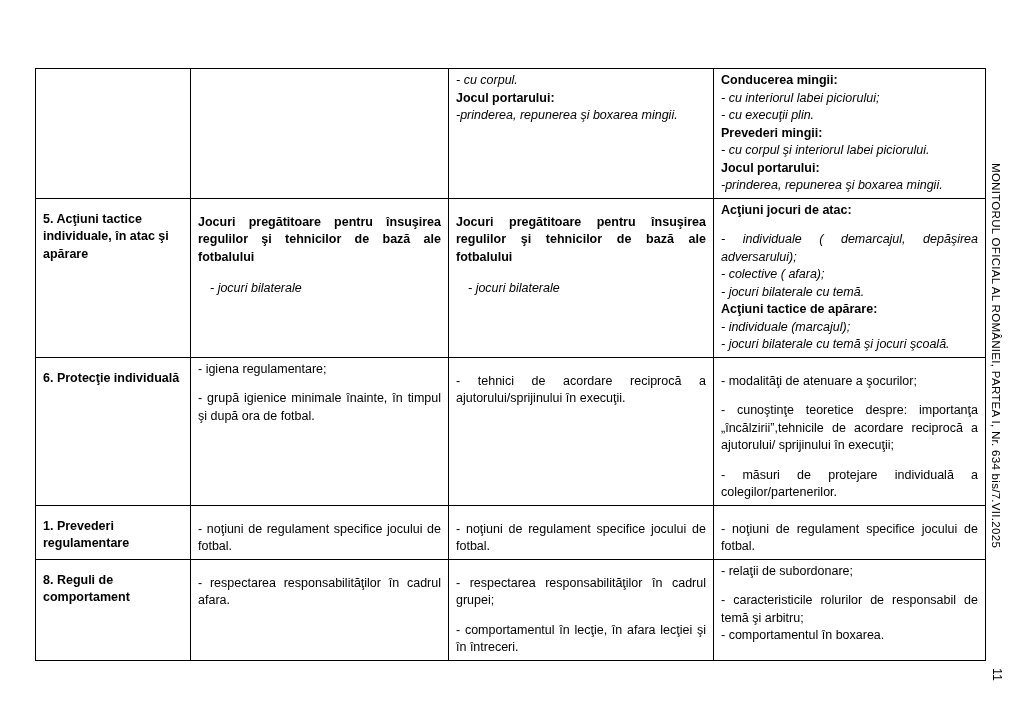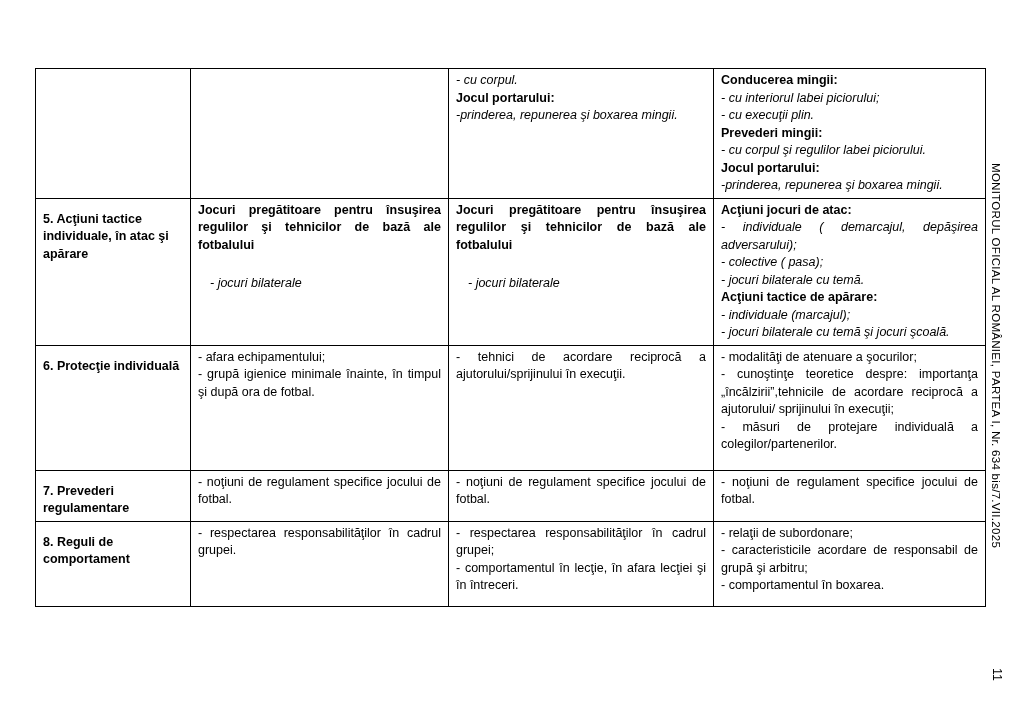--- a/index.html
+++ b/index.html
@@ -33,22 +33,22 @@
     word-wrap: break-word;
   }
   table.curriculum td.center {
     text-align: left;
     padding-top: 12px;
     font-weight: bold;
   }
   .line { min-height: 1px; }
   .line.b { font-weight: bold; }
   .line.i { font-style: italic; }
-  .line.j { text-align: justify; }
-  .line.gap { margin-top: 21px; }
+  .line.j { text-align: justify; margin-top: 12px; }
+  .line.gap { margin-top: 14px; }
   .line.ind { padding-left: 12px; }
   .sidebar-text {
     position: absolute;
     left: 990px;
     top: 163px;
     writing-mode: vertical-rl;
     font-size: 11.5px;
     letter-spacing: 0.3px;
     white-space: nowrap;
   }
@@ -79,92 +79,92 @@
           <td>
             <div class="line i">- cu corpul.</div>
             <div class="line b">Jocul portarului:</div>
             <div class="line i">-prinderea, repunerea şi boxarea mingii.</div>
           </td>
           <td>
             <div class="line b">Conducerea mingii:</div>
             <div class="line i">- cu interiorul labei piciorului;</div>
             <div class="line i">- cu execuţii plin.</div>
             <div class="line b">Prevederi mingii:</div>
-            <div class="line i">- cu corpul şi regulilor labei piciorului.</div>
+            <div class="line i">- cu corpul şi interiorul labei piciorului.</div>
             <div class="line b">Jocul portarului:</div>
             <div class="line i">-prinderea, repunerea şi boxarea mingii.</div>
           </td>
         </tr>
         <tr style="height: 144px;">
           <td class="center">
             <div class="line b">5. Acţiuni tactice individuale, în atac şi apărare</div>
           </td>
           <td>
             <div class="line b j">Jocuri pregătitoare pentru însuşirea regulilor şi tehnicilor de bază ale fotbalului</div>
             <div class="line i gap ind">- jocuri bilaterale</div>
           </td>
           <td>
             <div class="line b j">Jocuri pregătitoare pentru însuşirea regulilor şi tehnicilor de bază ale fotbalului</div>
             <div class="line i gap ind">- jocuri bilaterale</div>
           </td>
           <td>
             <div class="line b">Acţiuni jocuri de atac:</div>
             <div class="line i j">- individuale ( demarcajul, depăşirea adversarului);</div>
-            <div class="line i">- colective ( pasa);</div>
+            <div class="line i">- colective ( afara);</div>
             <div class="line i">- jocuri bilaterale cu temă.</div>
             <div class="line b">Acţiuni tactice de apărare:</div>
             <div class="line i">- individuale (marcajul);</div>
             <div class="line i">- jocuri bilaterale cu temă şi jocuri şcoală.</div>
           </td>
         </tr>
         <tr style="height: 125px;">
           <td class="center">
             <div class="line b">6. Protecţie individuală</div>
           </td>
           <td>
-            <div class="line">- afara echipamentului;</div>
+            <div class="line">- igiena regulamentare;</div>
             <div class="line j">- grupă igienice minimale înainte, în timpul  şi după ora de fotbal.</div>
           </td>
           <td>
             <div class="line j">- tehnici de acordare reciprocă a ajutorului/sprijinului în execuţii.</div>
           </td>
           <td>
             <div class="line j">- modalităţi de atenuare a şocurilor;</div>
             <div class="line j">- cunoştinţe teoretice despre: importanţa „încălzirii”,tehnicile de acordare reciprocă a ajutorului/ sprijinului în execuţii;</div>
             <div class="line j">- măsuri de protejare individuală a colegilor/partenerilor.</div>
           </td>
         </tr>
         <tr style="height: 38px;">
           <td class="center">
-            <div class="line b">7. Prevederi regulamentare</div>
+            <div class="line b">1. Prevederi regulamentare</div>
           </td>
           <td>
             <div class="line j">- noţiuni de regulament specifice jocului de fotbal.</div>
           </td>
           <td>
             <div class="line j">- noţiuni de regulament specifice jocului de fotbal.</div>
           </td>
           <td>
             <div class="line j">- noţiuni de regulament specifice jocului de fotbal.</div>
           </td>
         </tr>
         <tr style="height: 85px;">
           <td class="center">
             <div class="line b">8. Reguli de comportament</div>
           </td>
           <td>
-            <div class="line j">- respectarea responsabilităţilor în cadrul grupei.</div>
+            <div class="line j">- respectarea responsabilităţilor în cadrul afara.</div>
           </td>
           <td>
             <div class="line j">- respectarea responsabilităţilor în cadrul grupei;</div>
             <div class="line j">- comportamentul în lecţie, în afara lecţiei şi în întreceri.</div>
           </td>
           <td>
             <div class="line">- relaţii de subordonare;</div>
-            <div class="line j">- caracteristicile acordare de responsabil de grupă şi arbitru;</div>
+            <div class="line j">- caracteristicile rolurilor de responsabil de temă şi arbitru;</div>
             <div class="line">-  comportamentul în boxarea.</div>
           </td>
         </tr>
       </tbody>
   </table>
 
   <div class="sidebar-text">MONITORUL OFICIAL AL ROMÂNIEI, PARTEA I, Nr. 634 bis/7.VII.2025</div>
 
   <div class="page-number">11</div>
 

